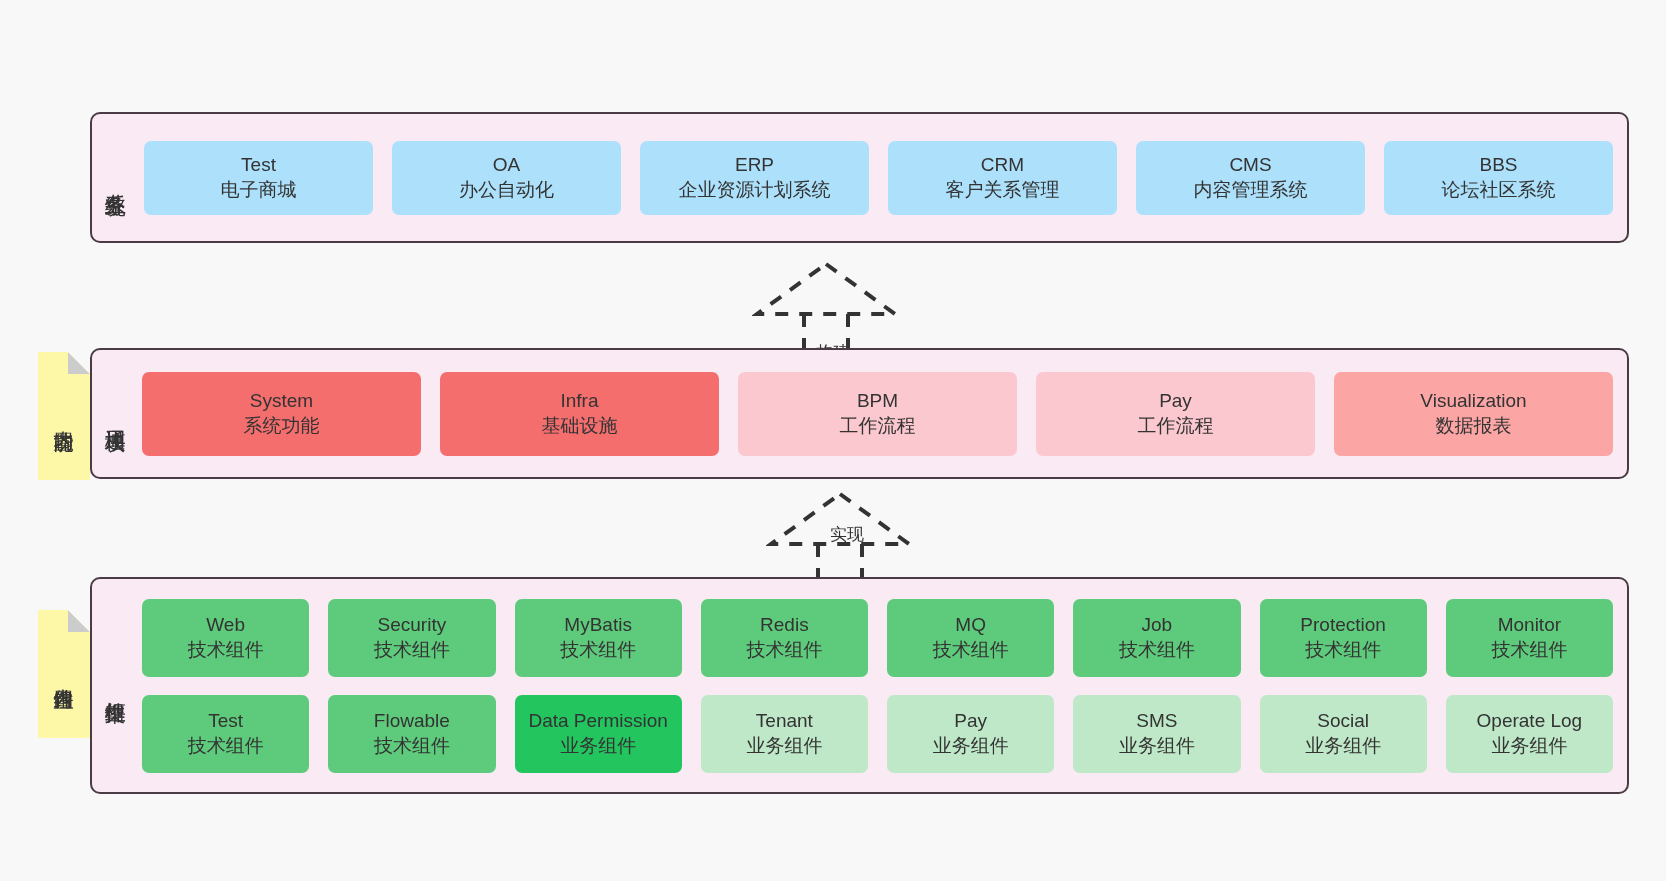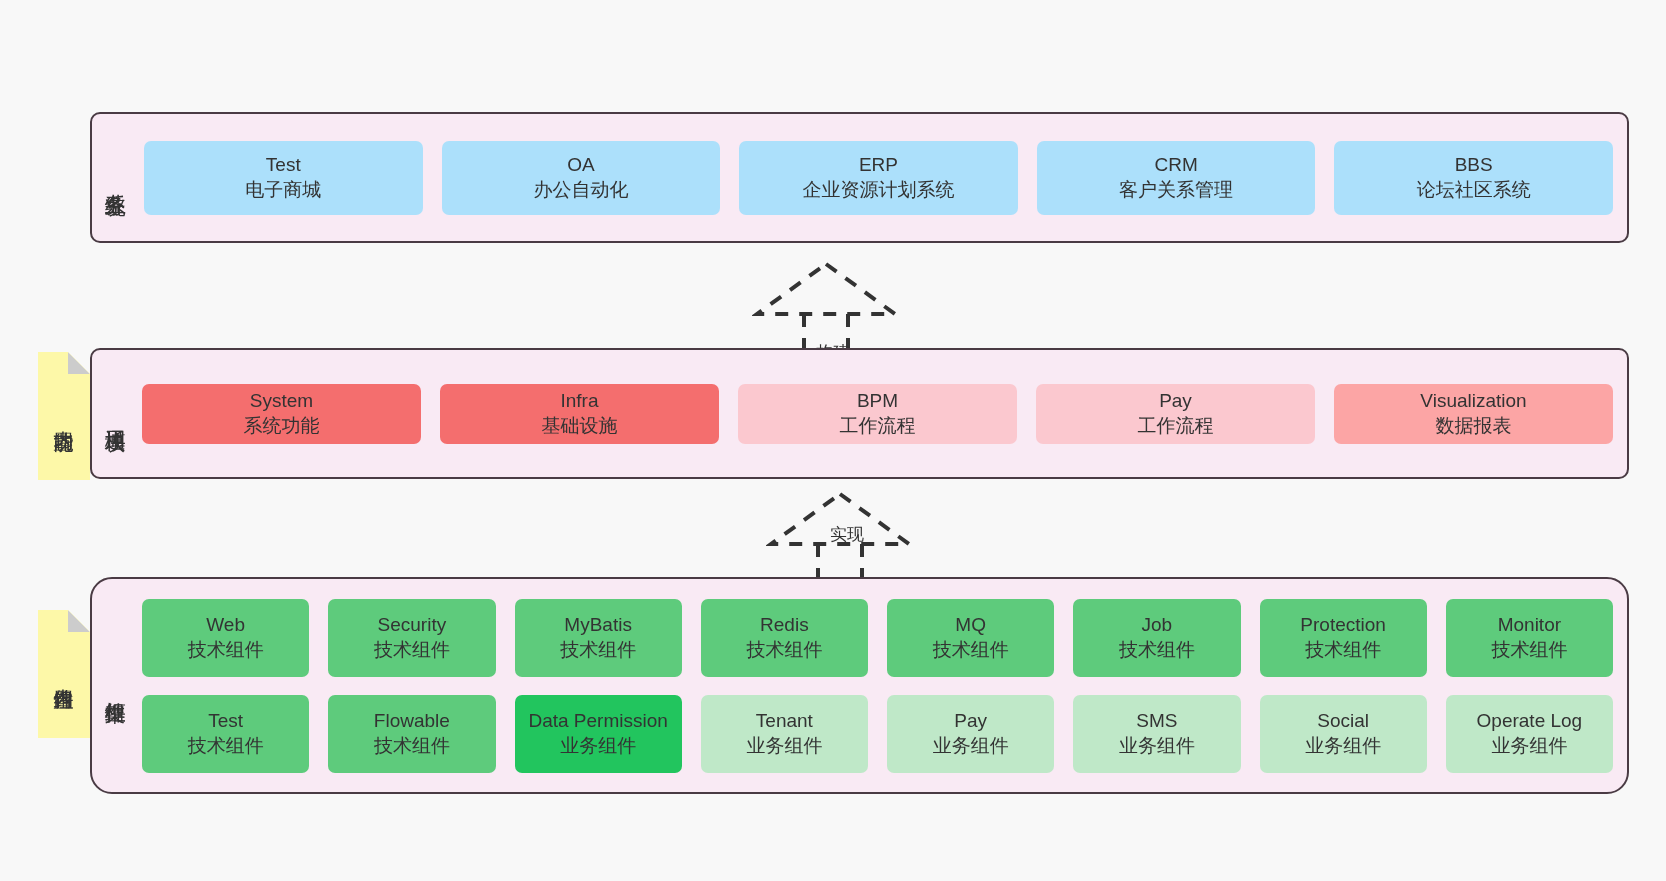--- a/index.html
+++ b/index.html
@@ -80,24 +80,24 @@
   
   #layer-business {
     left: 90px; top: 112px; width: 1539px; height: 131px;
   }
   #layer-business .layer-body { padding-left: 6px; }
   #layer-business .cell { height: 74px; background: #ace0fb; }
 
   #layer-common {
     left: 90px; top: 348px; width: 1539px; height: 131px;
   }
-  #layer-common .cell { height: 60px; }
+  #layer-common .cell { height: 84px; }
 
   #layer-framework {
-    left: 90px; top: 577px; width: 1539px; height: 217px; border-radius: 22px;
+    left: 90px; top: 577px; width: 1539px; height: 217px;
   }
   #layer-framework .cell { height: 78px; }
 
   
   .note {
     position: absolute;
     box-sizing: border-box;
     background: #fdf8a8;
     display: flex;
     align-items: center;
@@ -156,20 +156,24 @@
         </div>
         <div class="cell">
           <span class="t1">ERP</span>
           <span class="t2">企业资源计划系统</span>
         </div>
         <div class="cell">
           <span class="t1">CRM</span>
           <span class="t2">客户关系管理</span>
         </div>
         <div class="cell">
+          <span class="t1">CMS</span>
+          <span class="t2">内容管理系统</span>
+        </div>
+        <div class="cell">
           <span class="t1">BBS</span>
           <span class="t2">论坛社区系统</span>
         </div>
       </div>
     </div>
   </div>
 
   <svg class="arrow" id="arrow-build" width="150" height="94" viewBox="0 0 150 94">
     <polygon points="74,6 143,56 5,56" fill="none" stroke="#333333" stroke-width="4" stroke-dasharray="13,11" stroke-linejoin="miter"></polygon>
     <polyline points="52,56 52,94" fill="none" stroke="#333333" stroke-width="4" stroke-dasharray="13,11"></polyline>

